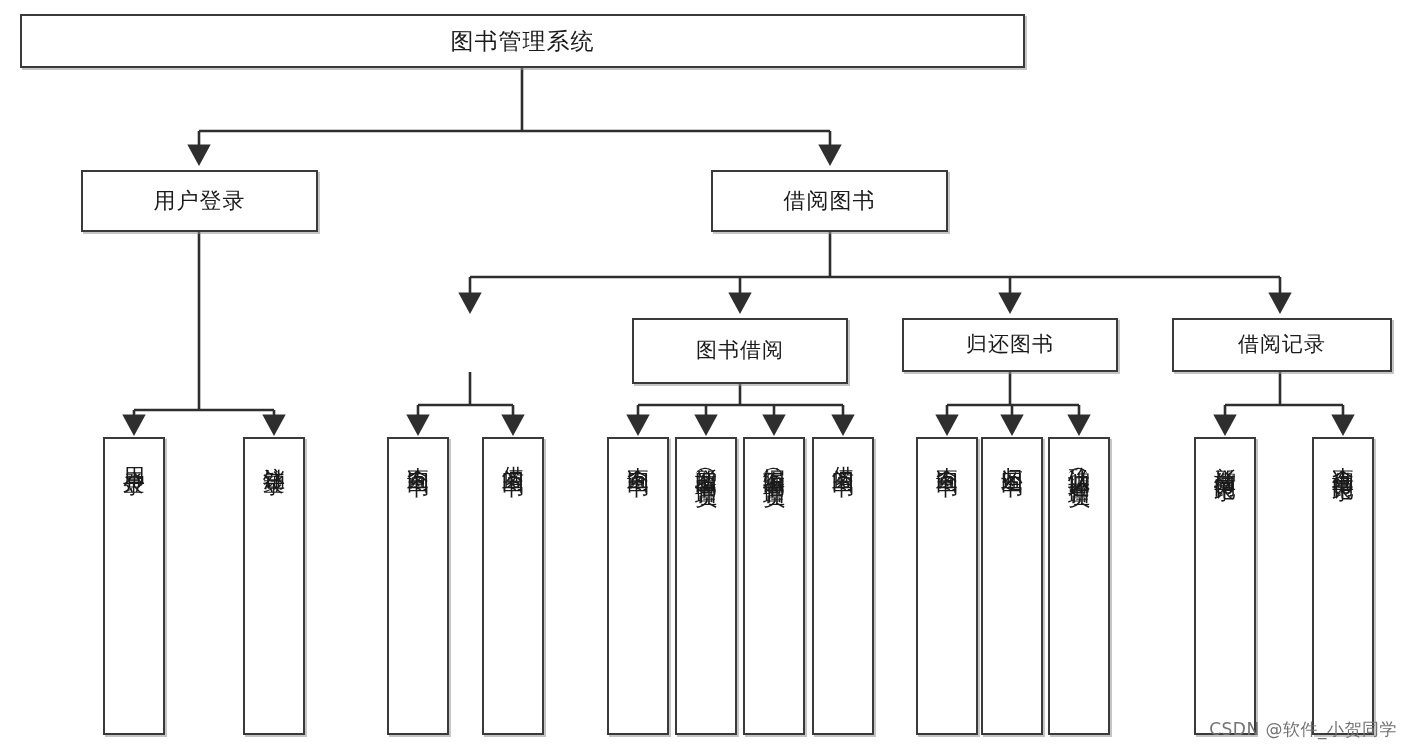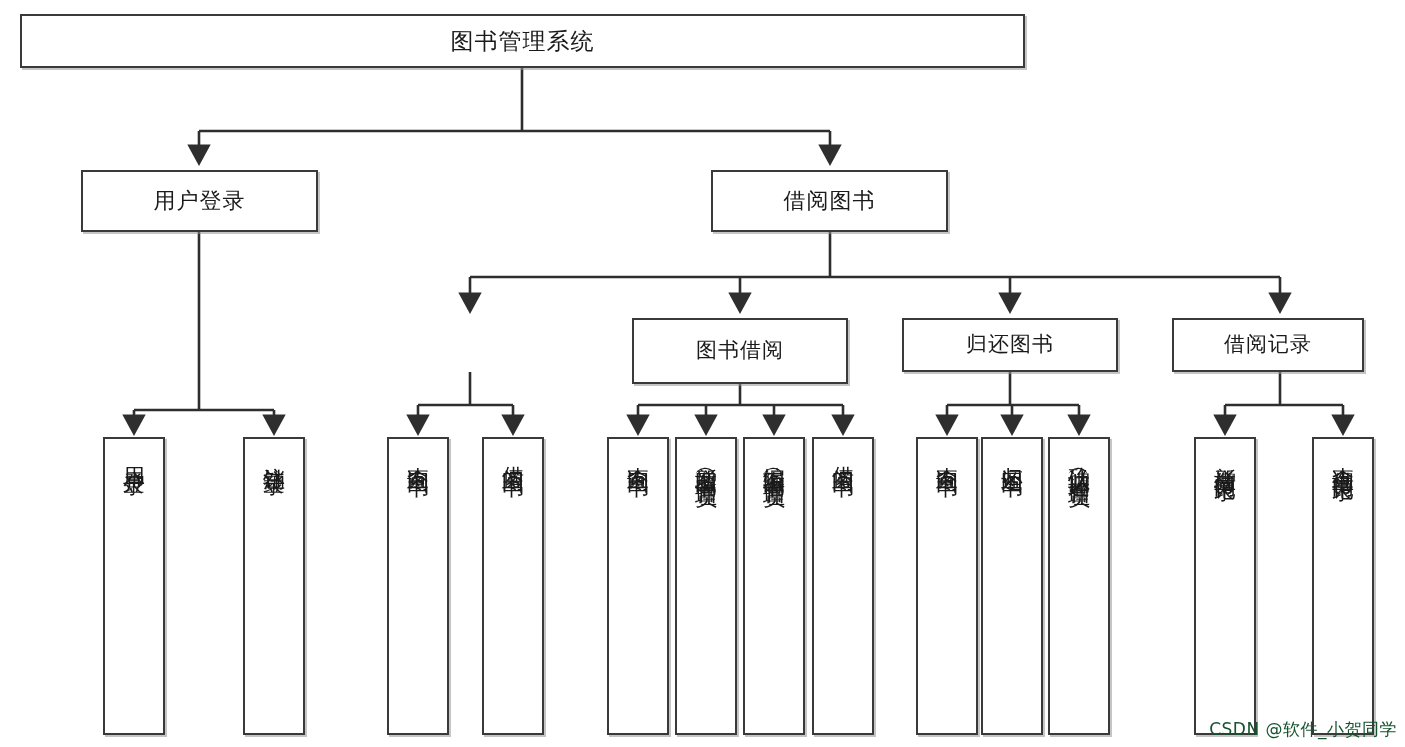--- a/index.html
+++ b/index.html
@@ -56,21 +56,21 @@
     font-size: 22px;
     letter-spacing: 3px;
     line-height: 1;
     margin: 0 auto;
   }
   .watermark {
     position: absolute;
     right: 8px;
     bottom: 6px;
     font-size: 17px;
-    color: #14532d;
+    color: #737373;
     letter-spacing: 0.5px;
     z-index: 5;
     white-space: nowrap;
   }
 </style>
 </head>
 <body>
 
 <div id="canvas">
 
@@ -134,21 +134,21 @@
   <div class="node lvl1" style="left:711px; top:170px; width:237px; height:62px;">
     <span class="label">借阅图书</span>
   </div>
 
   <div class="node lvl2" style="left:632px; top:318px; width:216px; height:66px;align-items:center;">
     <span class="label">图书借阅</span>
   </div>
   <div class="node lvl2" style="left:902px; top:318px; width:216px; height:54px;">
     <span class="label">归还图书</span>
   </div>
-  <div class="node lvl2" style="left:1172px; top:318px; width:192px; height:54px;">
+  <div class="node lvl2" style="left:1172px; top:318px; width:220px; height:54px;">
     <span class="label">借阅记录</span>
   </div>
 
   <div class="node leaf" style="left:103px; top:437px; width:62px; height:298px;">
     <span class="label">用户登录</span>
   </div>
   <div class="node leaf" style="left:243px; top:437px; width:62px; height:298px;">
     <span class="label">注销登录</span>
   </div>
 

